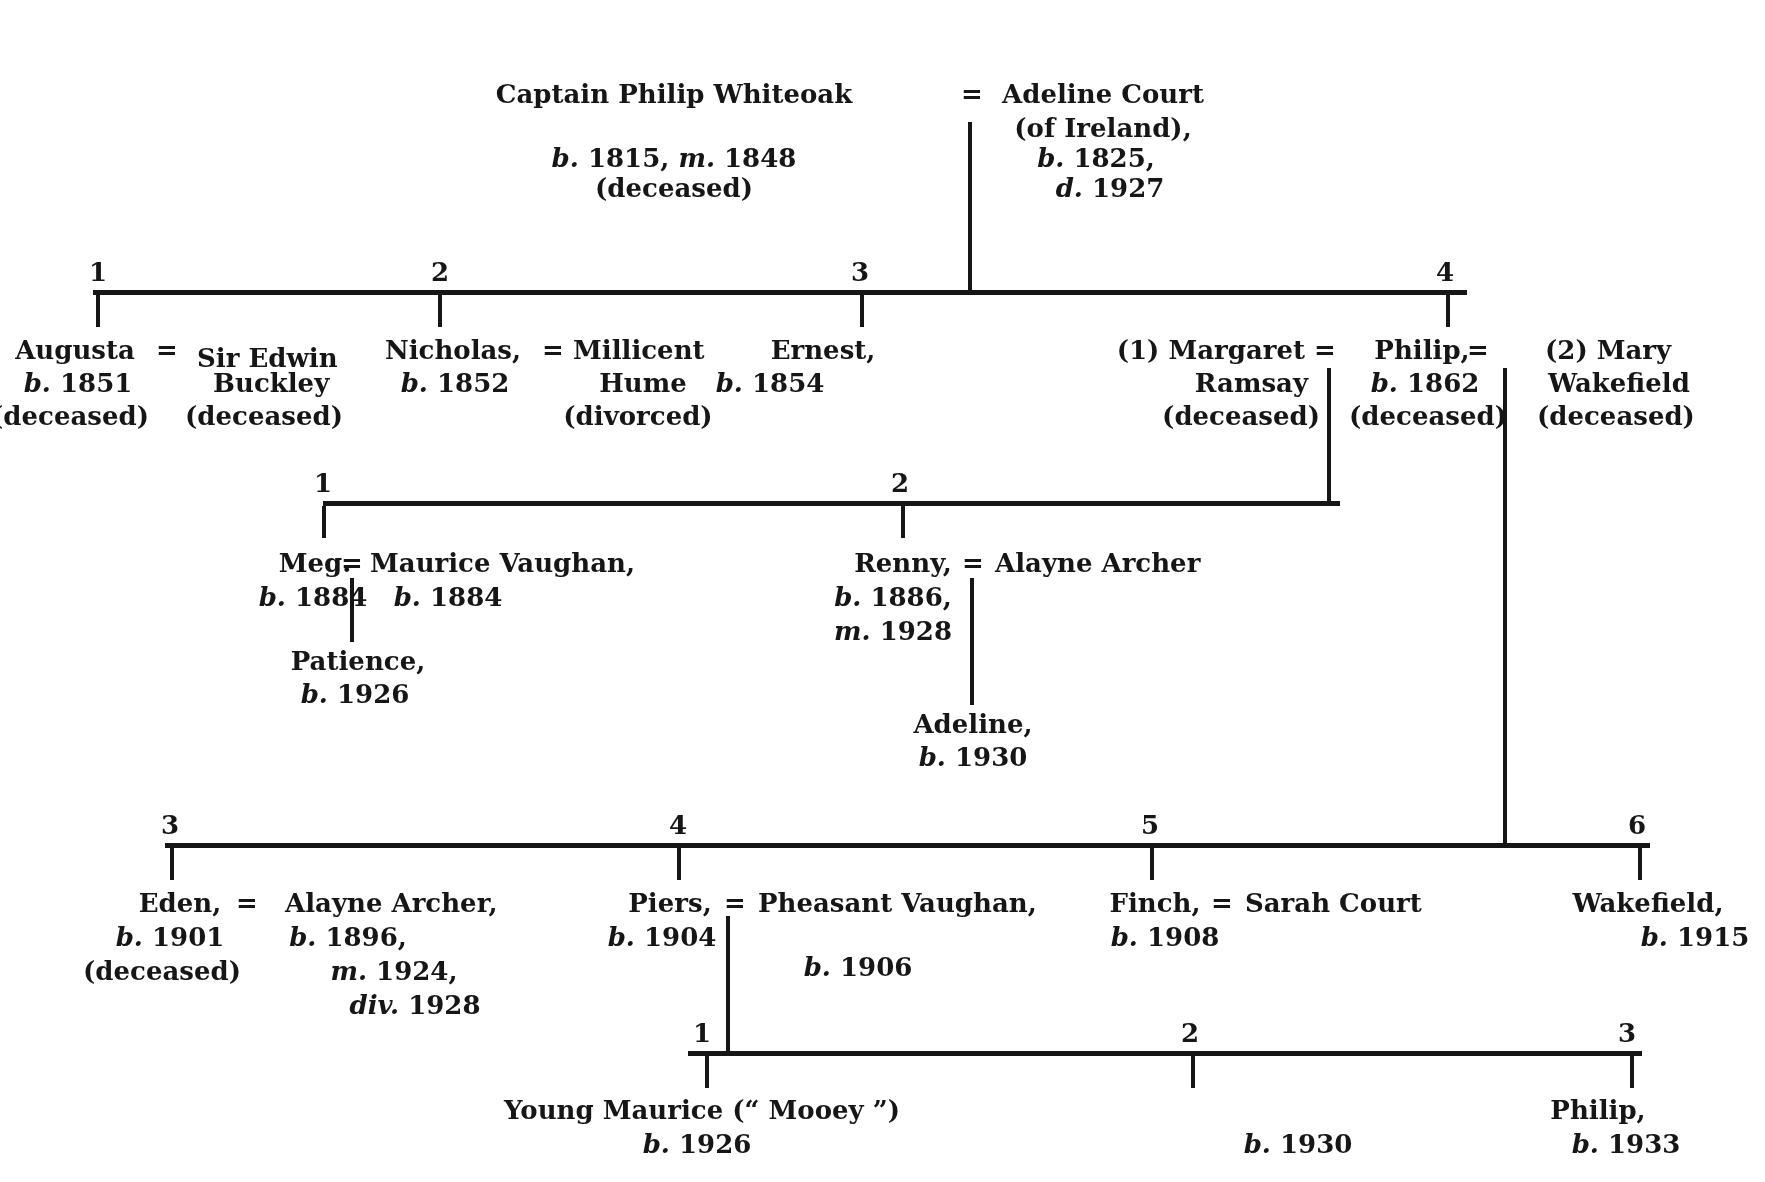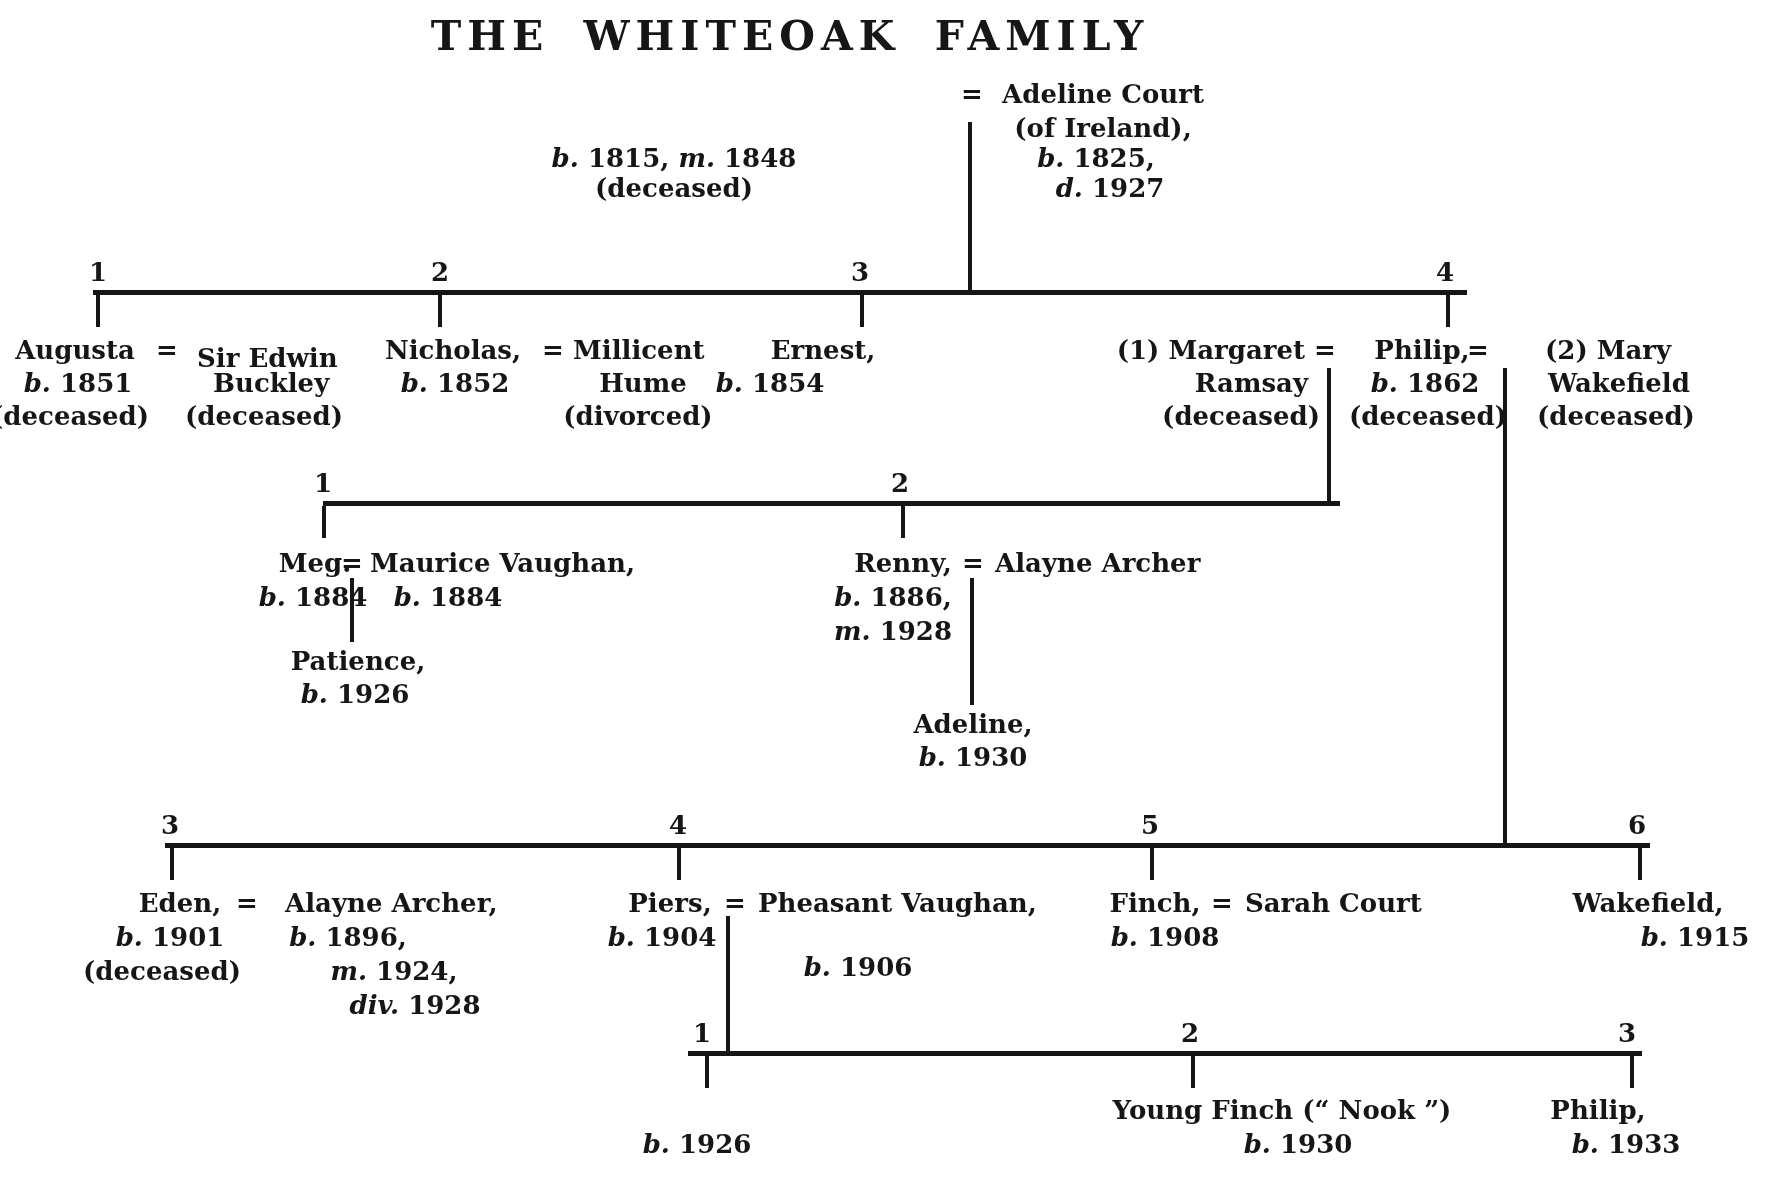--- a/index.html
+++ b/index.html
@@ -12,22 +12,22 @@
          font-size:41px;font-weight:700;letter-spacing:6px;word-spacing:14px;}
   .hb{position:absolute;height:5px;background:#161616;}
   .vl{position:absolute;width:4px;background:#161616;}
   .tick{position:absolute;width:4px;height:32px;background:#161616;}
 </style>
 </head>
 <body>
 
 <div id="stage">
 
-  <div id="title" style="left:790px;top:12px;">THE WHITEOAK FAMILY</div>
 
+  <div class="t c" style="left:674px;top:80px;">Captain Philip Whiteoak</div>
   <div class="t c" style="left:972px;top:80px;">=</div>
   <div class="t c" style="left:1103px;top:80px;">Adeline Court</div>
   <div class="t c" style="left:1103px;top:114px;">(of Ireland),</div>
   <div class="t c" style="left:674px;top:144px;"><i>b.</i> <span>1815,</span> <i>m.</i> <span>1848</span></div>
   <div class="t c" style="left:1096px;top:144px;"><i>b.</i> <span>1825,</span></div>
   <div class="t c" style="left:674px;top:174px;">(deceased)</div>
   <div class="t c" style="left:1110px;top:174px;"><i>d.</i> <span>1927</span></div>
   <div class="vl" style="left:968px;top:122px;height:170px;"></div>
 
   <div class="hb" style="left:93px;top:290px;width:1374px;"></div>
@@ -134,19 +134,19 @@
   <div class="t c" style="left:1695px;top:923px;"><i>b.</i> <span>1915</span></div>
 
   <div class="hb" style="left:688px;top:1051px;width:954px;"></div>
   <div class="t c" style="left:702px;top:1019px;">1</div>
   <div class="t c" style="left:1190px;top:1019px;">2</div>
   <div class="t c" style="left:1627px;top:1019px;">3</div>
   <div class="tick" style="left:705px;top:1056px;"></div>
   <div class="tick" style="left:1191px;top:1056px;"></div>
   <div class="tick" style="left:1630px;top:1056px;"></div>
 
+  <div class="t c" style="left:702px;top:1096px;">Young Maurice (“ Mooey ”)</div>
   <div class="t c" style="left:697px;top:1130px;"><i>b.</i> <span>1926</span></div>
-  <div class="t c" style="left:1282px;top:1096px;">Young Finch (“ Nook ”)</div>
   <div class="t c" style="left:1298px;top:1130px;"><i>b.</i> <span>1930</span></div>
   <div class="t c" style="left:1598px;top:1096px;">Philip,</div>
   <div class="t c" style="left:1626px;top:1130px;"><i>b.</i> <span>1933</span></div>
 
 </div>
 
 </body></html>

